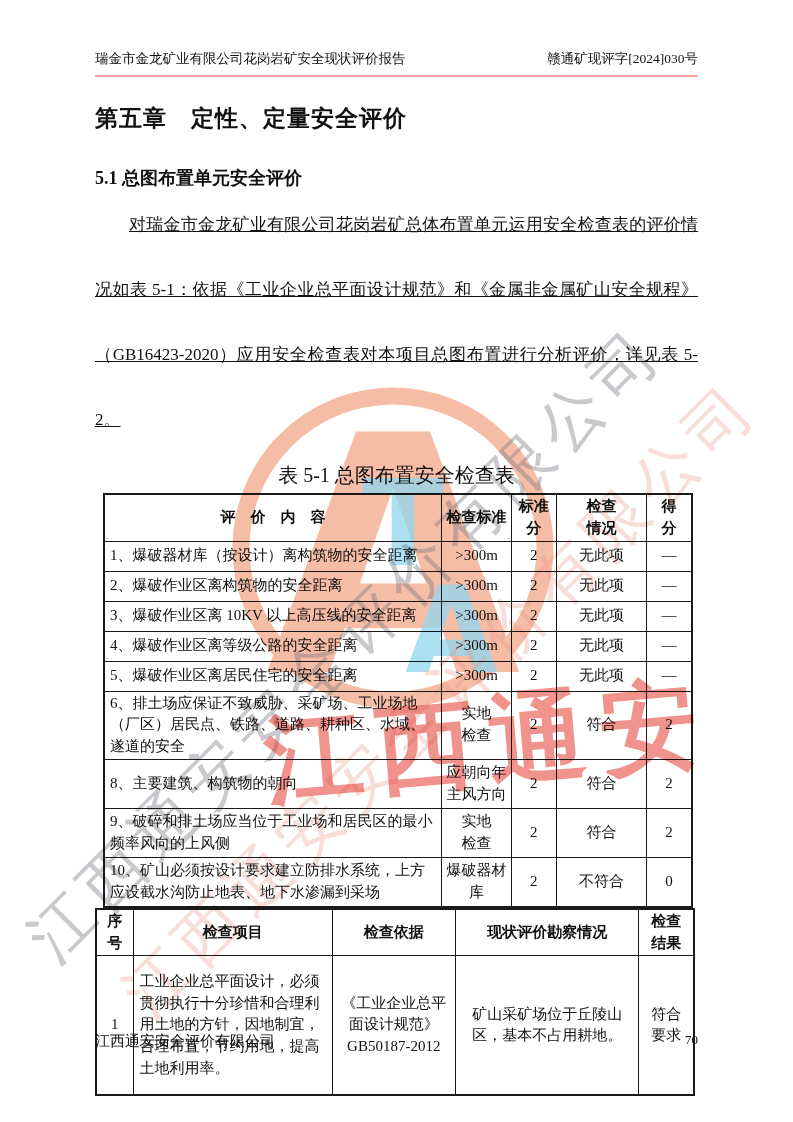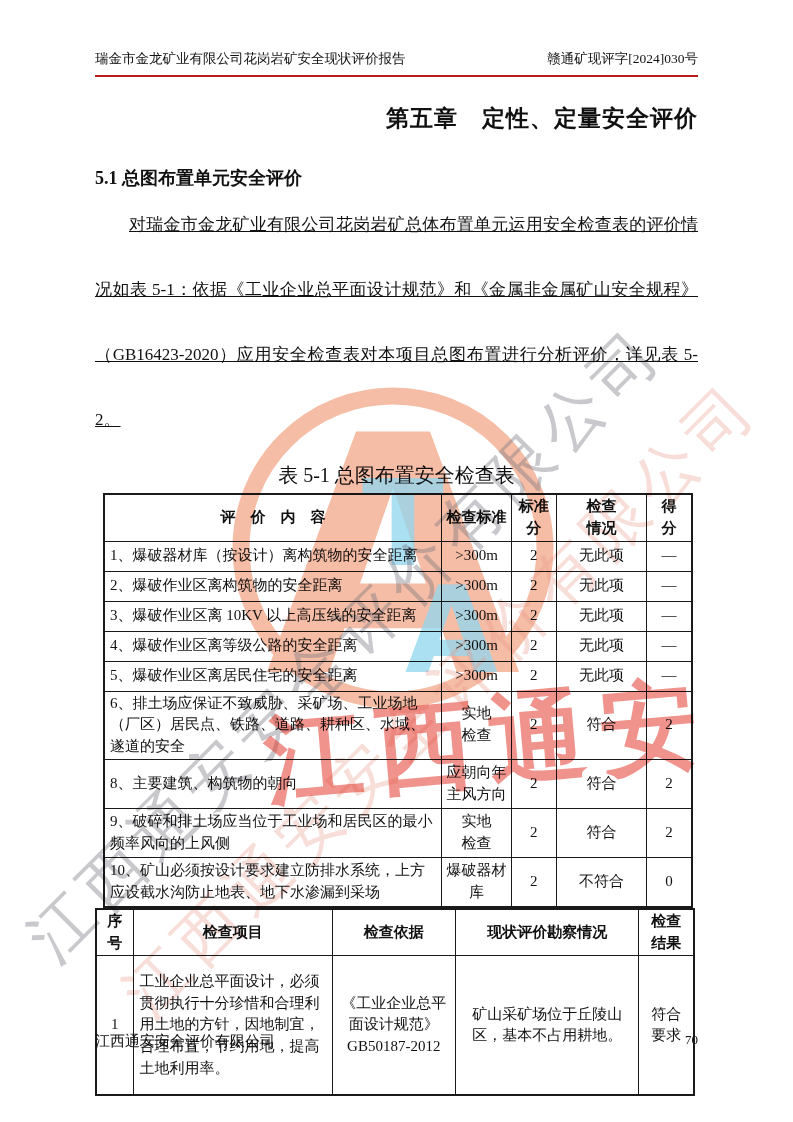--- a/index.html
+++ b/index.html
@@ -15,26 +15,26 @@
   .content{
     position:absolute;
     left:95px;top:50px;
     width:603px;
   }
   
   .doc-header{
     display:flex;justify-content:space-between;align-items:flex-end;
     font-size:13.5px;
     padding-bottom:7px;
-    border-bottom:2px solid #b91c1c;
+    border-bottom:2px solid #fca5a5;
   }
   
   .chapter-title{
     margin-top:26px;
-    text-align:right;
+    text-align:left;
     font-size:23px;
     font-weight:bold;
     letter-spacing:1px;
   }
   .section-heading{
     margin-top:32px;
     font-size:18px;
     font-weight:bold;
   }
   .body-paragraph{

